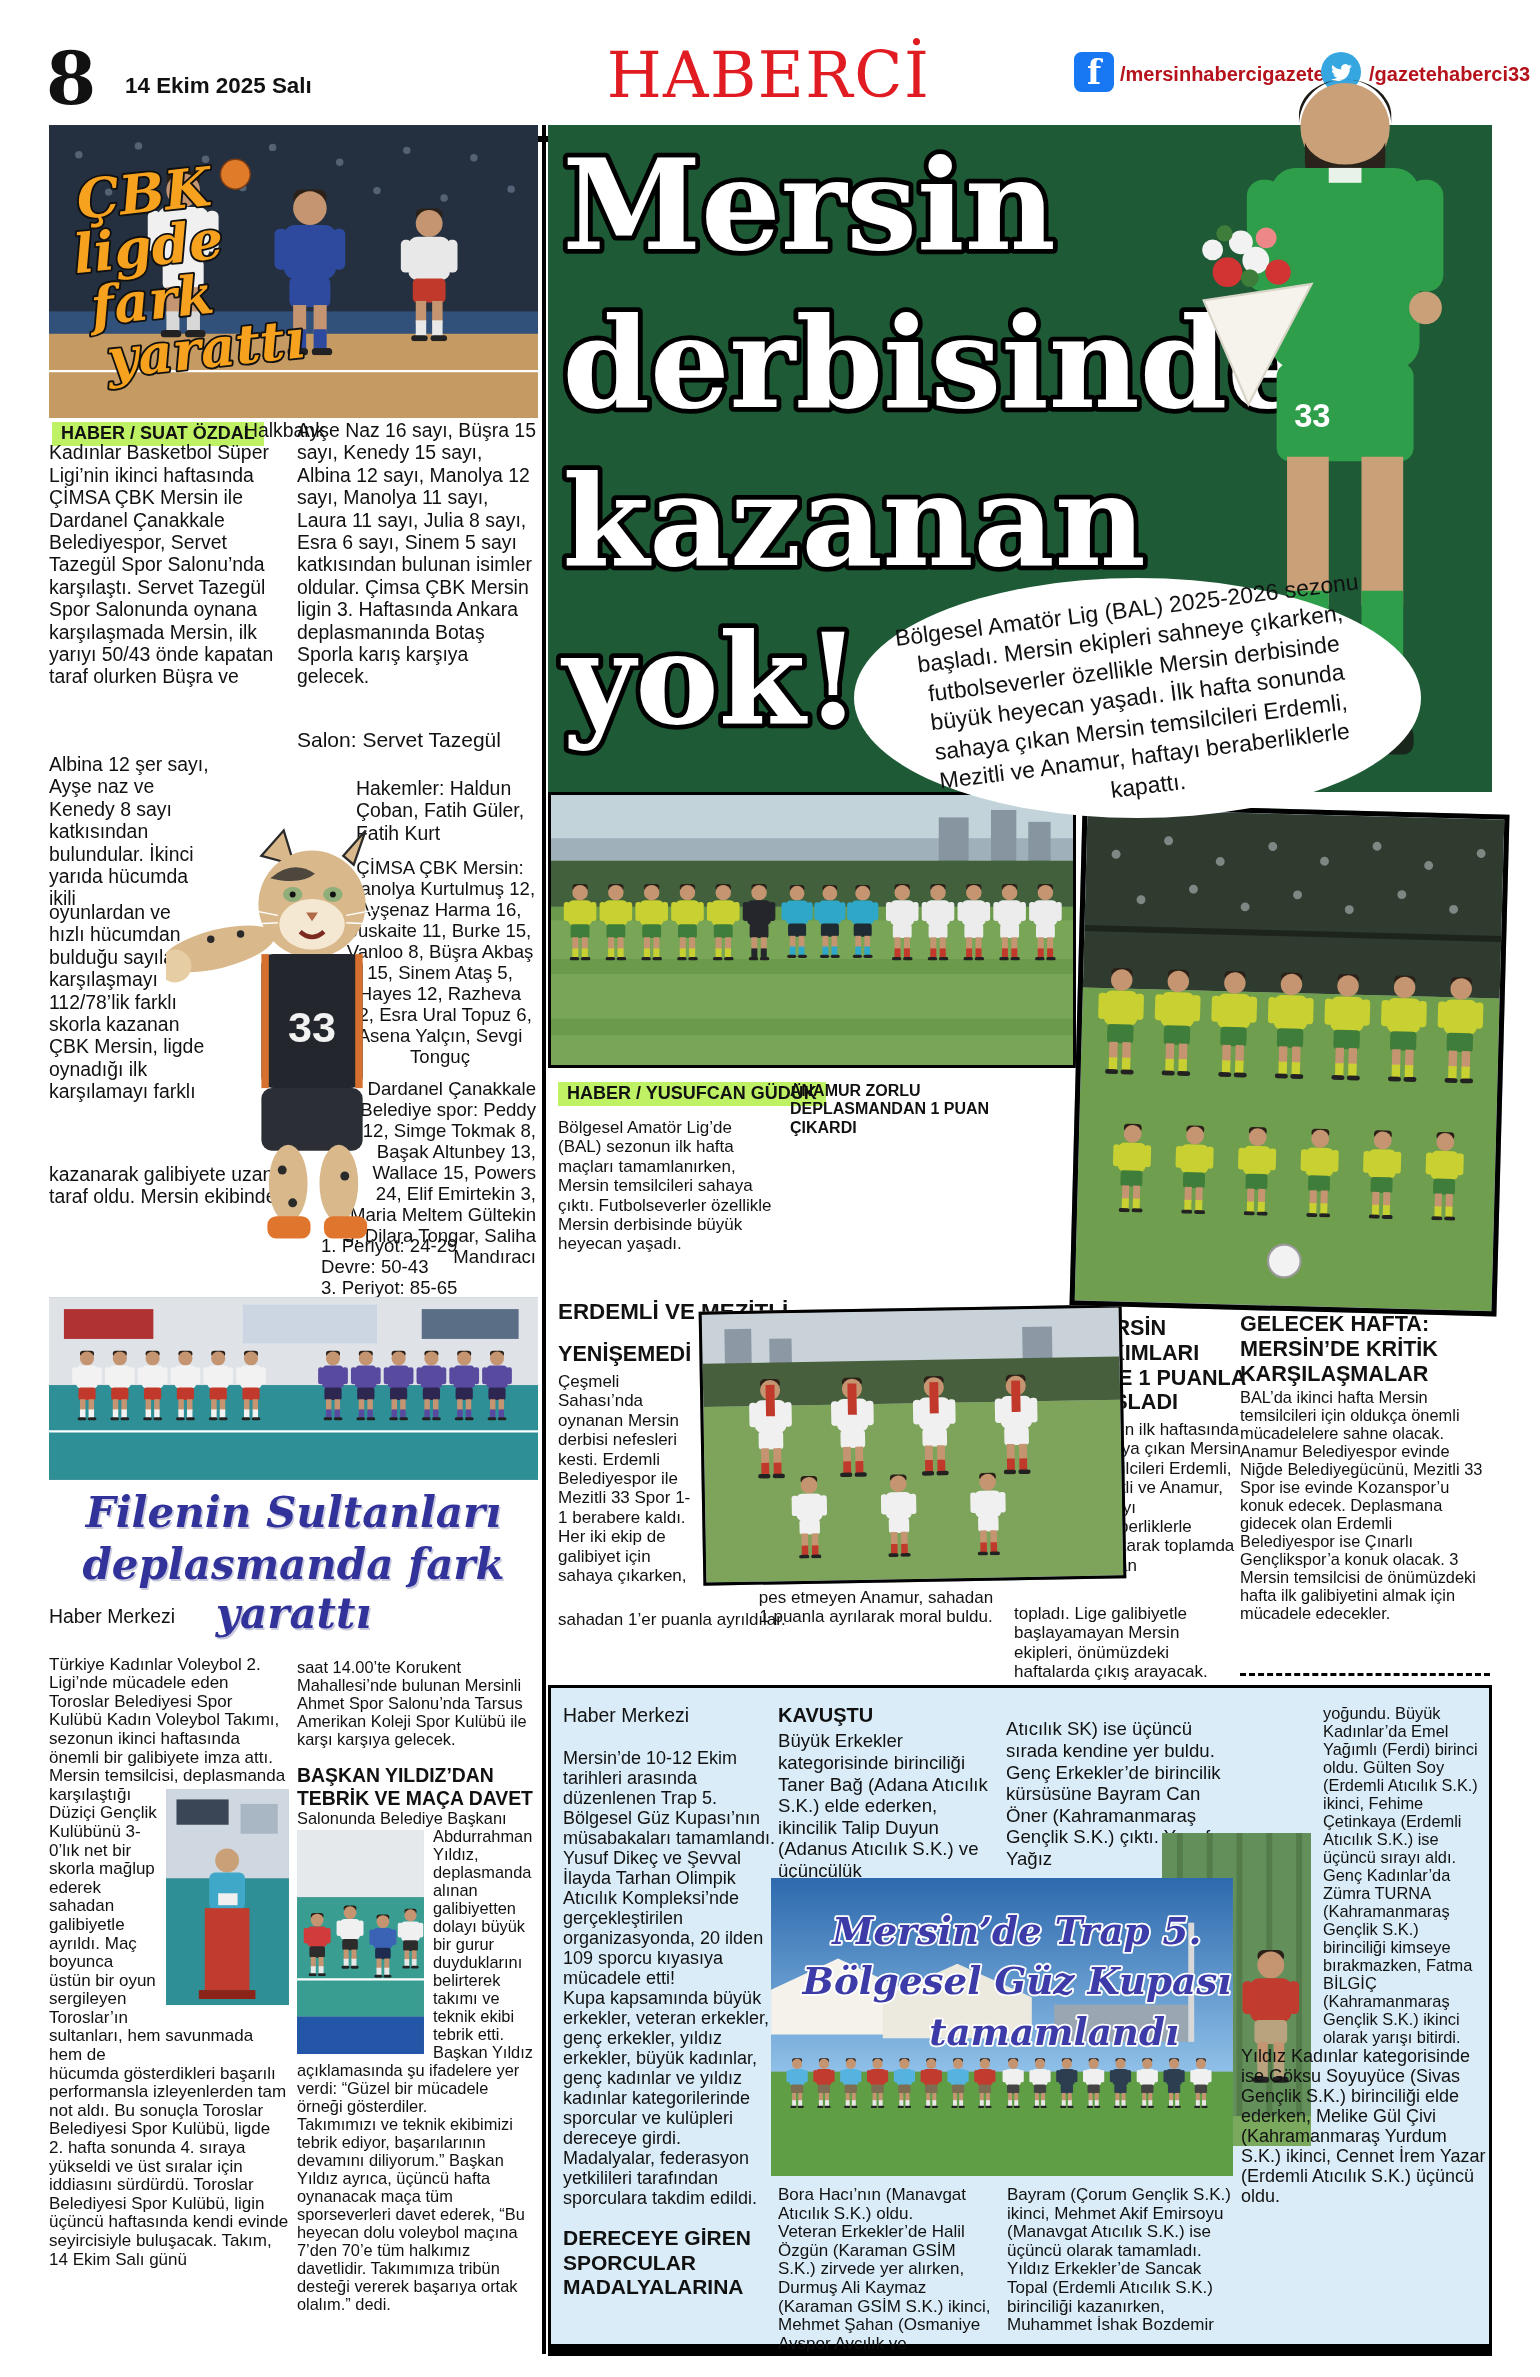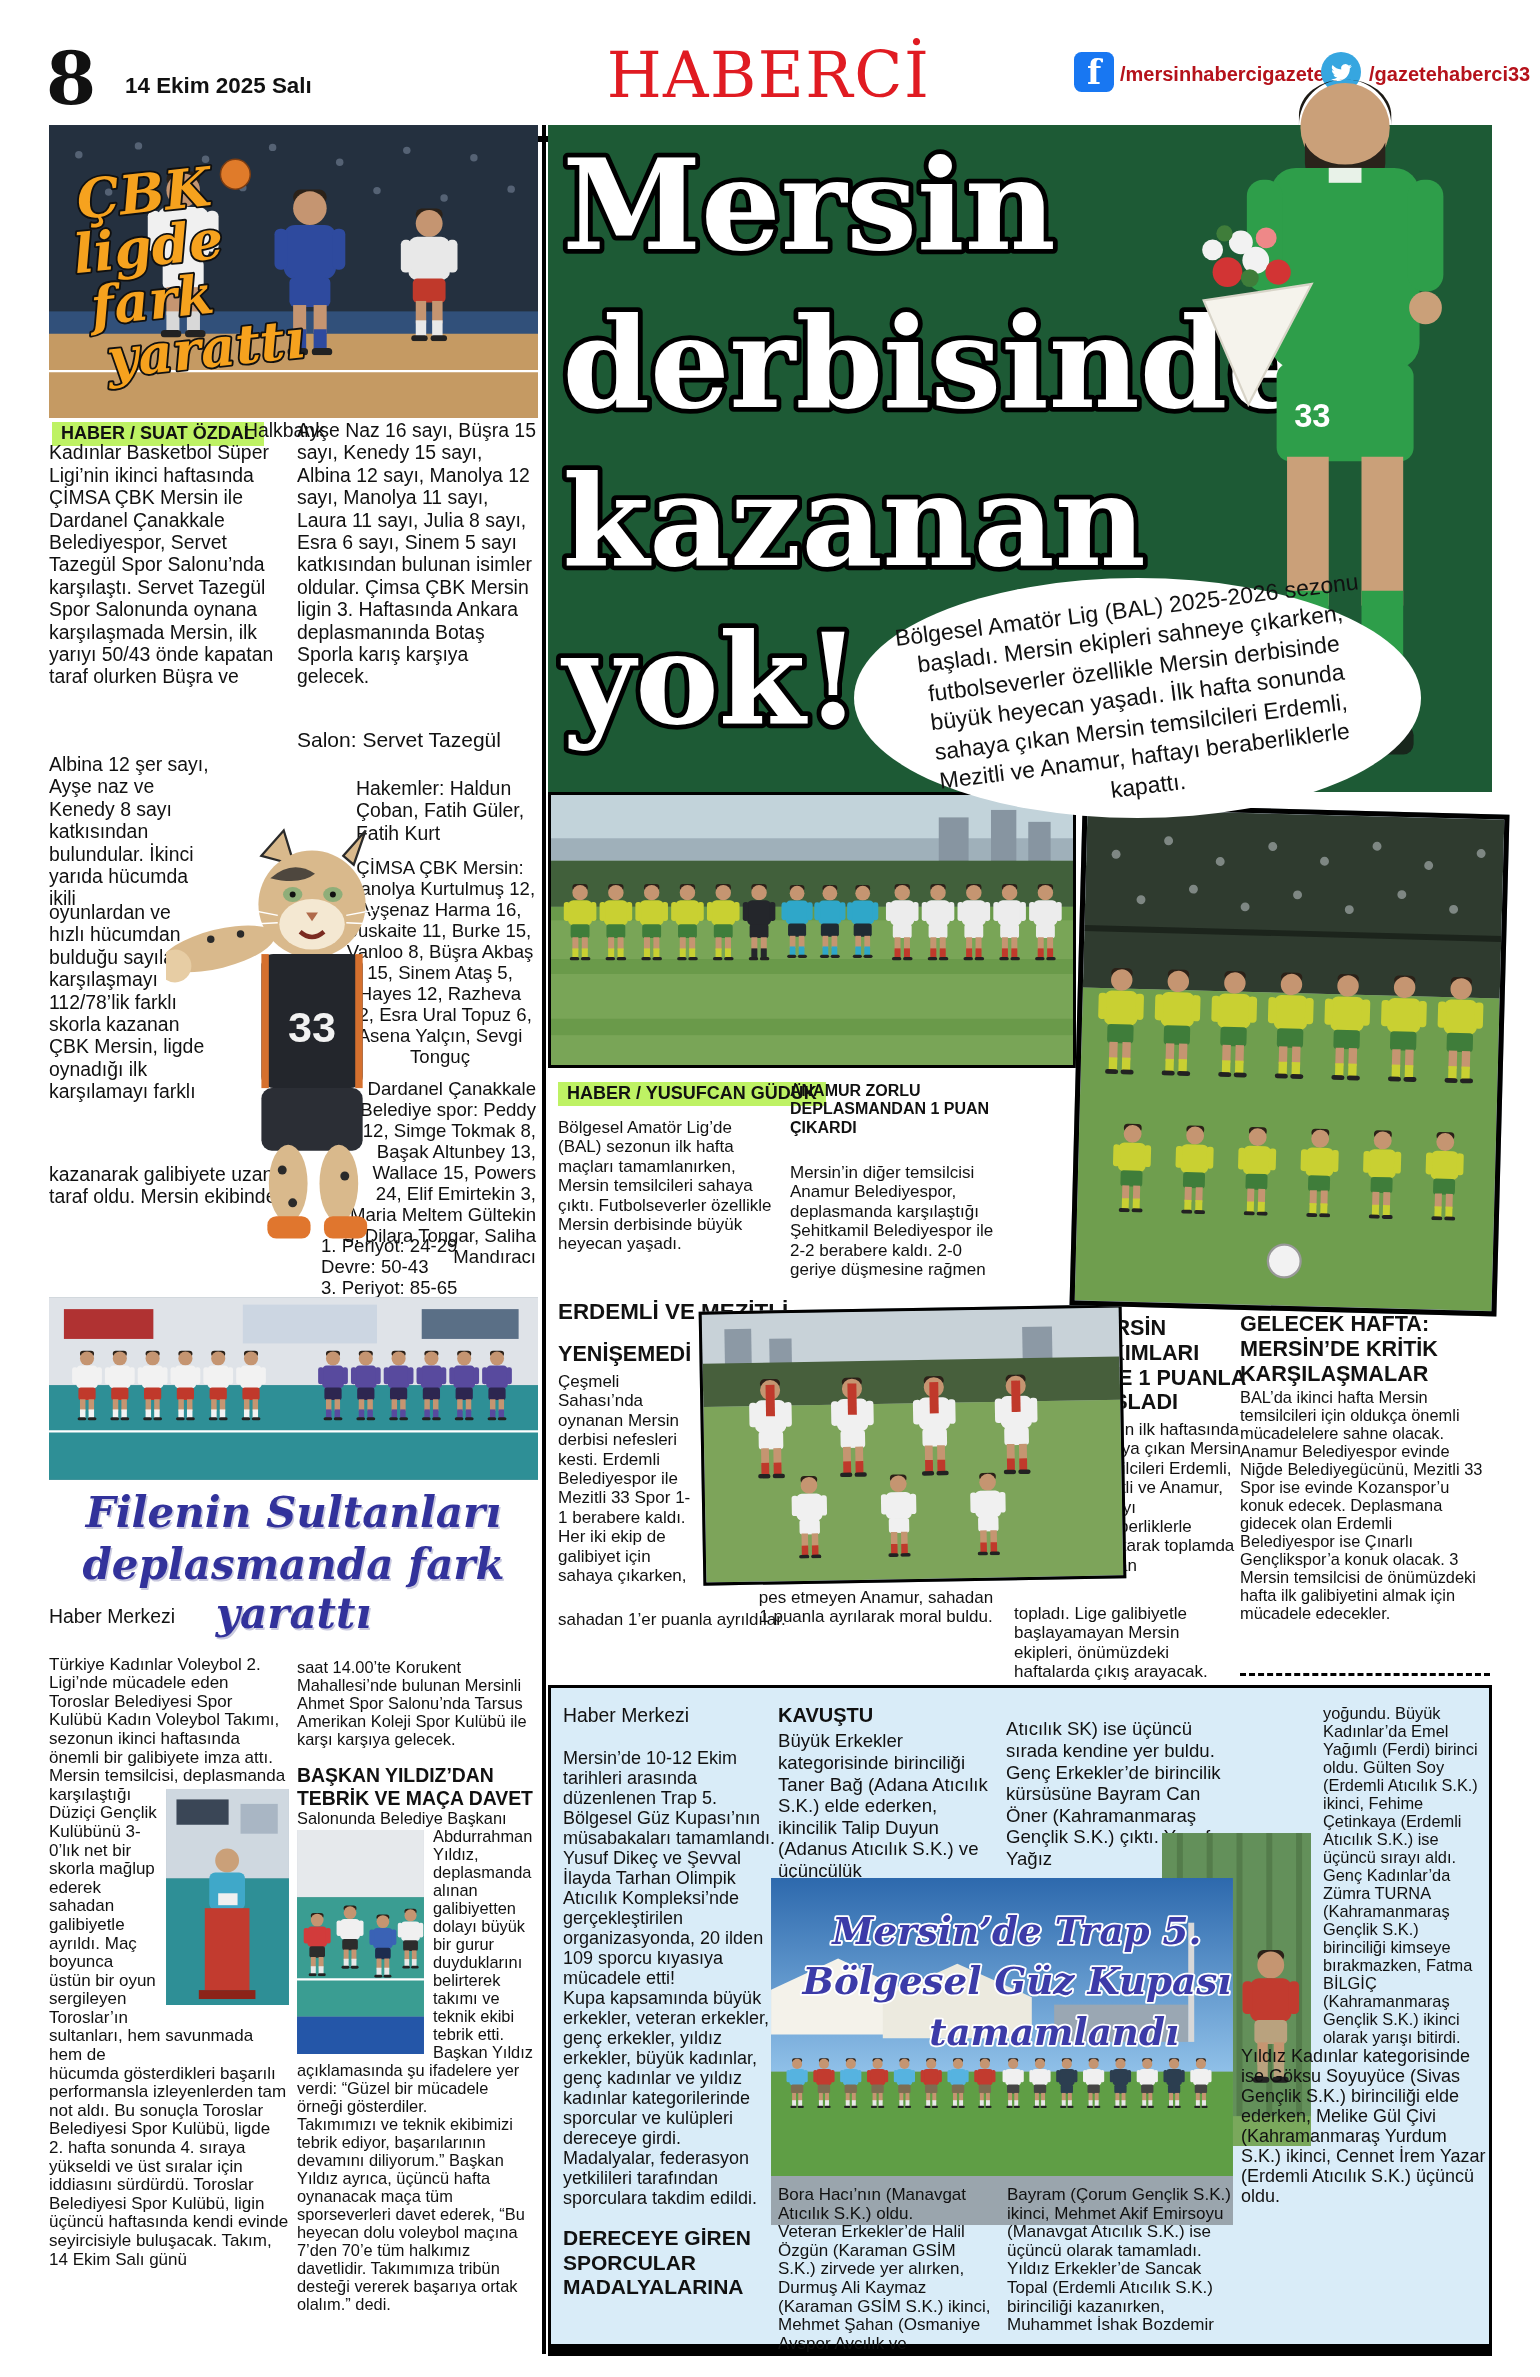--- a/index.html
+++ b/index.html
@@ -287,21 +287,20 @@
 
   <span class="abs chip" style="left:558px;top:1082px;">HABER / YUSUFCAN GÜDÜK</span>
   <p class="abs body-txt" style="left:558px;top:1118px;width:216px;font-size:17px;line-height:19.4px;">Bölgesel Amatör Lig’de (BAL) sezonun ilk hafta maçları tamamlanırken, Mersin temsilcileri sahaya çıktı. Futbolseverler özellikle Mersin derbisinde büyük heyecan yaşadı.</p>
   <h3 class="abs subhead" style="left:558px;top:1299px;width:239px;font-size:22.4px;margin:0;">ERDEMLİ VE MEZİTLİ</h3>
 
   <h3 class="abs subhead" style="left:558px;top:1342px;width:164px;font-size:21.6px;margin:0;">YENİŞEMEDİ</h3>
   <p class="abs body-txt" style="left:558px;top:1372px;width:138px;font-size:17px;line-height:19.4px;">Çeşmeli Sahası’nda oynanan Mersin derbisi nefesleri kesti. Erdemli Belediyespor ile Mezitli 33 Spor 1-1 berabere kaldı. Her iki ekip de galibiyet için sahaya çıkarken,</p>
   <p class="abs body-txt" style="left:558px;top:1610px;width:246px;font-size:17px;line-height:19.4px;">sahadan 1’er puanla ayrıldılar.</p>
 
   <h3 class="abs subhead" style="left:790px;top:1082px;width:224px;font-size:16px;margin:0;">ANAMUR ZORLU DEPLASMANDAN 1 PUAN ÇIKARDI</h3>
-  <p class="abs body-txt" style="left:790px;top:1163px;width:218px;font-size:17px;line-height:19.4px;">Mersin’in diğer temsilcisi Anamur Belediyespor, deplasmanda karşılaştığı Şehitkamil Belediyespor ile 2-2 berabere kaldı. 2-0 geriye düşmesine rağmen</p>
   <p class="abs body-txt" style="left:753px;top:1588px;width:246px;font-size:17px;line-height:19.4px;text-align:center;">pes etmeyen Anamur, sahadan 1 puanla ayrılarak moral buldu.</p>
 
   <div class="abs photo pframe" style="left:701px;top:1308px;width:417px;height:268px;transform:rotate(-1deg);z-index:1;">
     <svg viewBox="0 0 560 360" width="417" height="268">
       <rect width="560" height="80" fill="#c8d2d8"></rect>
       <rect x="30" y="20" width="36" height="60" fill="#8c99a5"></rect>
         <rect x="90" y="34" width="30" height="46" fill="#8c99a5"></rect>
         <rect x="430" y="24" width="40" height="56" fill="#8c99a5"></rect>
       <rect y="66" width="560" height="58" fill="#475f3c"></rect>
       <rect y="124" width="560" height="236" fill="#7da45a"></rect>
@@ -450,21 +449,21 @@
             <use href="#pfig" x="106" y="110" width="80" height="270"></use>
           </g>
       </svg>
     </div>
 
     <div class="abs" style="left:690px;top:16.4px;width:245px;">
       <p style="font-size:16.4px;line-height:18px;width:163px;margin-left:82px;">yoğundu. Büyük Kadınlar’da Emel Yağımlı (Ferdi) birinci oldu. Gülten Soy (Erdemli Atıcılık S.K.) ikinci, Fehime Çetinkaya (Erdemli Atıcılık S.K.) ise üçüncü sırayı aldı. Genç Kadınlar’da Zümra TURNA (Kahramanmaraş Gençlik S.K.) birinciliği kimseye bırakmazken, Fatma BİLGİÇ (Kahramanmaraş Gençlik S.K.) ikinci olarak yarışı bitirdi.</p>
       <p style="font-size:18px;line-height:20px;">Yıldız Kadınlar kategorisinde ise Göksu Soyuyüce (Sivas Gençlik S.K.) birinciliği elde ederken, Melike Gül Çivi (Kahramanmaraş Yurdum S.K.) ikinci, Cennet İrem Yazar (Erdemli Atıcılık S.K.) üçüncü oldu.</p>
     </div>
 
-    <div class="abs photo" style="left:220px;top:190px;width:462px;height:347px;">
+    <div class="abs photo" style="left:220px;top:190px;width:462px;height:298px;">
       <svg viewBox="0 0 620 400" width="462" height="298">
         <defs>
             <linearGradient id="sky" x1="0" y1="0" x2="0" y2="1">
           <stop offset="0" stop-color="#2d69ad"></stop>
               <stop offset="1" stop-color="#8fc0e8"></stop>
         </linearGradient>
           </defs>
         <rect width="620" height="260" fill="url(#sky)"></rect>
         <polygon points="0,150 90,108 180,150 180,210 0,210" fill="#f4f2ea"></polygon>
         <polygon points="150,160 250,115 350,160 350,215 150,215" fill="#eceadf"></polygon>

